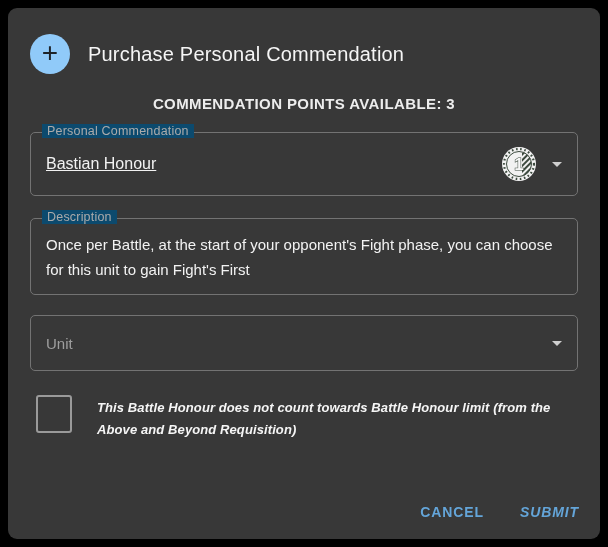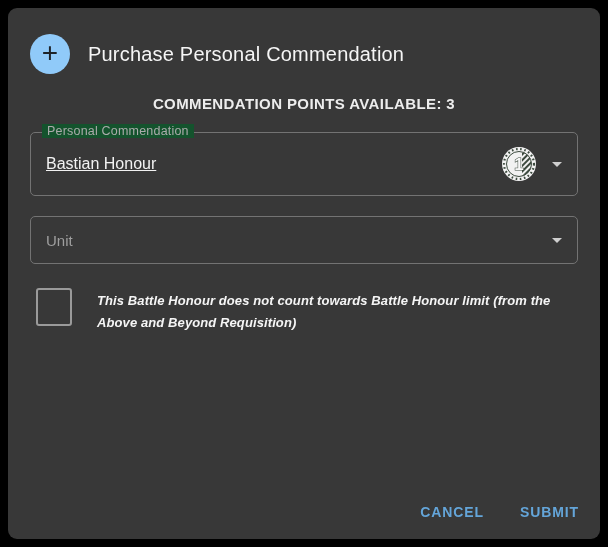--- a/index.html
+++ b/index.html
@@ -28,53 +28,53 @@
     margin-top:21px;text-align:center;font-size:15px;font-weight:bold;
     color:#ededed;letter-spacing:.4px;
   }
   
   .fieldwrap{margin:0 22px;}
   .ofield{
     position:relative;border:1px solid #737373;border-radius:5px;
     box-sizing:border-box;background:transparent;
   }
   .ofield .flabel{
-    position:absolute;top:-9px;left:11px;background:#14532d;
+    position:absolute;top:-9px;left:11px;background:#0c4a6e;
     padding:0 5px;font-size:12.5px;color:#ababab;letter-spacing:.2px;
   }
   .f-commendation{margin-top:20px;height:64px;display:flex;align-items:center;padding:0 15px;cursor:pointer;}
   .fvalue{font-size:16px;color:#f2f2f2;text-decoration:underline;}
   .spacer{flex:1;}
   .coin{width:36px;height:36px;flex:none;}
   .caret{
     width:0;height:0;border-left:5px solid transparent;border-right:5px solid transparent;
     border-top:5px solid #cfcfcf;margin-left:15px;flex:none;
   }
   .f-description{margin-top:22px;min-height:75px;padding:13px 15px 12px 15px;}
   .ftext{font-size:15px;line-height:25px;color:#f2f2f2;max-width:520px;}
-  .f-unit{margin-top:20px;height:48px;display:flex;align-items:center;padding:0 15px;cursor:pointer;}
+  .f-unit{margin-top:20px;height:56px;display:flex;align-items:center;padding:0 15px;cursor:pointer;}
   .placeholder{font-size:15px;color:#9e9e9e;}
   
   .checkrow{display:flex;align-items:flex-start;margin:24px 20px 0 28px;}
   .checkbox{
     width:36px;height:38px;border:2px solid #9a9a9a;border-radius:3px;
     box-sizing:border-box;background:transparent;flex:none;cursor:pointer;
   }
   .checklabel{
     margin-left:25px;margin-top:2px;font-size:13px;font-weight:bold;
     line-height:22px;color:#f5f5f5;max-width:482px;letter-spacing:.1px;font-style:italic;
   }
   
   .actions{position:absolute;right:8px;bottom:10px;display:flex;}
   .tbtn{
     background:transparent;border:none;cursor:pointer;
     font-family:"Liberation Sans",sans-serif;font-size:14px;font-weight:bold;
     letter-spacing:.9px;color:#64a5d9;padding:9px 13px;border-radius:4px;
   }
-  .tbtn + .tbtn{margin-left:10px;}
+  .tbtn + .tbtn{margin-left:10px;font-style:italic;}
 </style>
 </head>
 <body>
 
 <div class="dialog">
 
   <div class="hdr">
     <div class="avatar">
       <span class="plus">+</span>
     </div>
@@ -102,20 +102,24 @@
         <circle cx="18" cy="18" r="17" fill="#f2f2f2"></circle>
         <circle cx="18" cy="18" r="15" fill="none" stroke="#3c4a3e" stroke-width="2.2" stroke-dasharray="1.6 2.6"></circle>
         <circle cx="18" cy="18" r="12.5" fill="#f2f2f2"></circle>
         <rect x="21" y="4" width="14" height="28" fill="url(#hatch)" clip-path="url(#coinClip)"></rect>
         <circle cx="18" cy="18" r="12.5" fill="none" stroke="#3c4a3e" stroke-width="1"></circle>
         <text x="18" y="24" text-anchor="middle" font-family="Liberation Sans, sans-serif" font-size="17" font-weight="bold" fill="#f8f8f8" stroke="#3c4a3e" stroke-width="1.1" paint-order="stroke">1</text>
       </svg>
       <span class="caret"></span>
     </div>
 
+    <div class="ofield f-description">
+      <span class="flabel">Description</span>
+      <div class="ftext">Once per Battle, at the start of your opponent's Fight phase, you can choose for this unit to gain Fight's First</div>
+    </div>
 
     <div class="ofield f-unit">
       <span class="placeholder">Unit</span>
       <span class="spacer"></span>
       <span class="caret"></span>
     </div>
   </div>
 
   <div class="checkrow">
     <div class="checkbox" role="checkbox" aria-checked="false"></div>

